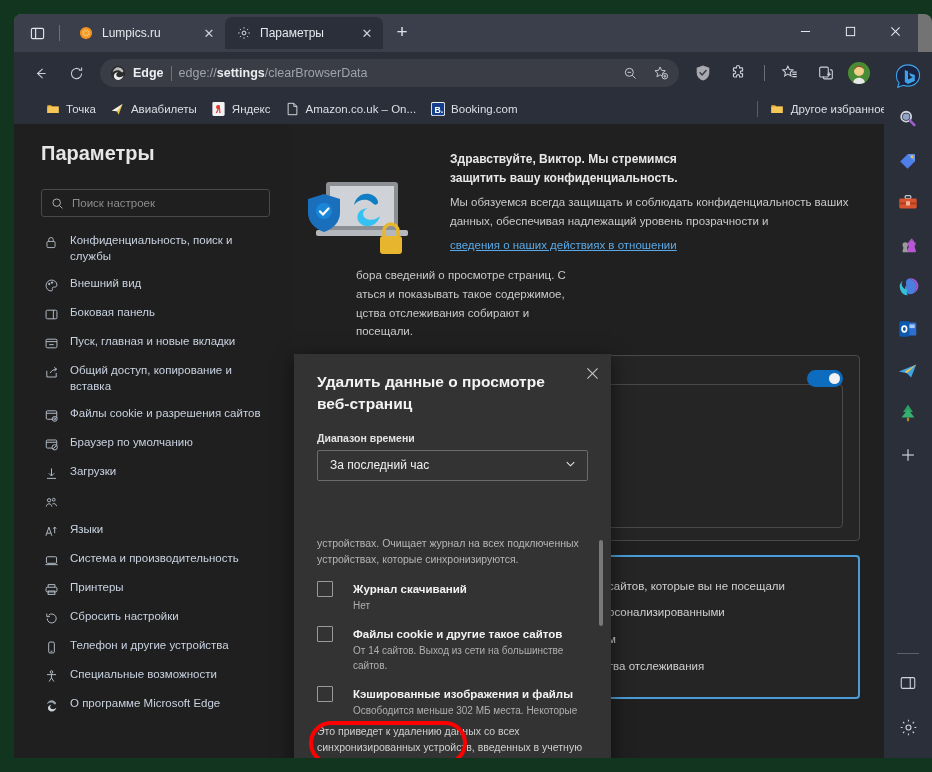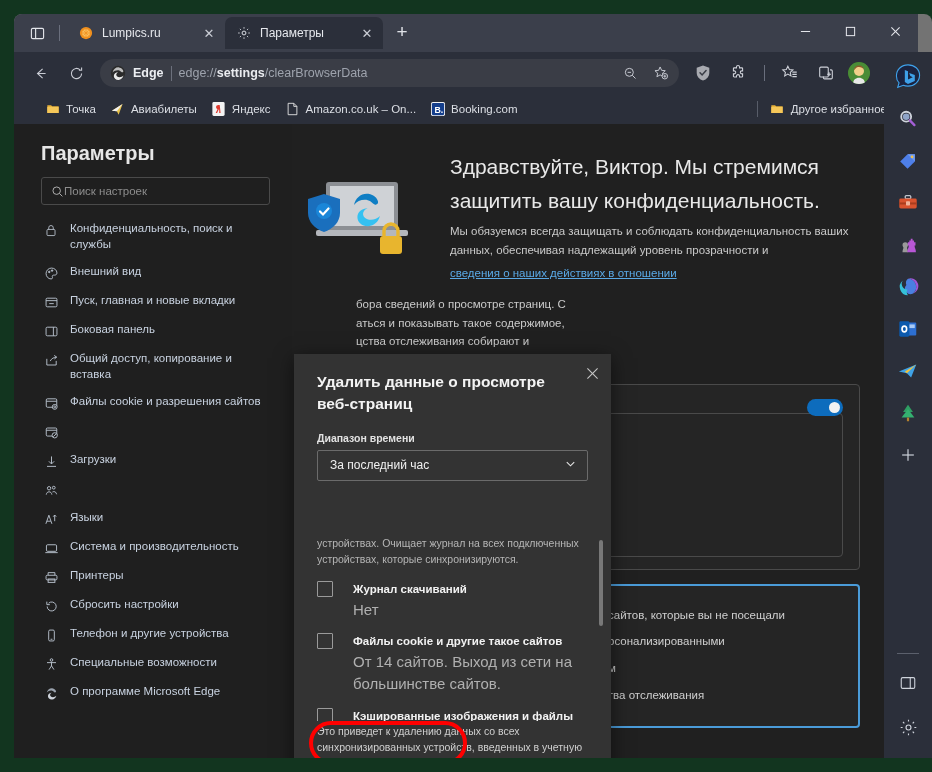--- a/index.html
+++ b/index.html
@@ -117,24 +117,24 @@
   #settings-nav {
     position: absolute; left: 0; top: 0; width: 278px; height: 634px;
     background: #1f1f1f;
     padding: 18px 0 0 0;
   }
   #settings-title {
     color: #e6e6e6; font-size: 20px; font-weight: 600;
     padding: 0 0 12px 27px;
   }
   #search-box {
-    margin: 0 22px 10px 27px; height: 28px;
+    margin: 12px 22px 10px 27px; height: 28px;
     border: 1px solid #4a4a4a; border-radius: 3px;
     background: #1f1f1f;
-    display: flex; align-items: center; padding: 0 9px;
+    display: flex; align-items: center; gap: 8px; padding: 0 9px;
   }
   #search-box .sico { color: #b0b0b0; display: flex; }
   #search-input-text { color: #8d8d8d; font-size: 11.5px; }
   .nav-item {
     display: flex; align-items: flex-start; gap: 11px;
     padding: 6px 22px 6px 29px;
     color: #c8d2e0; font-size: 11.5px; line-height: 1.35;
     min-height: 28px;
   }
   .nav-ico { width: 16px; height: 16px; flex: none; margin-top: 1px; color: #b9c2ce; display: flex; align-items: center; justify-content: center; }
@@ -143,21 +143,21 @@
   
   #page {
     position: absolute; left: 278px; top: 0; width: 626px; height: 634px;
     background: #202020; overflow: hidden;
   }
   #hero { position: relative; padding: 26px 60px 0 70px; }
   #hero-img {
     position: absolute; left: 10px; top: 50px; width: 120px; height: 86px;
   }
   .hero-h1 {
-    color: #e8e8e8; font-size: 21px; font-weight: 400; line-height: 1.6;
+    color: #e8e8e8; font-size: 12px; font-weight: 700; line-height: 1.6;
     margin-left: 88px;
   }
   .hero-p {
     color: #c9c9c9; font-size: 11.5px; line-height: 1.62;
     margin-left: 88px; margin-top: 5px;
   }
   .hero-link { color: #5aa9e6; text-decoration: underline; }
   #sect-text {
     color: #cacaca; font-size: 11.5px; line-height: 1.62;
     padding: 12px 58px 0 64px;
@@ -233,21 +233,21 @@
     overflow: hidden; padding: 0 17px 0 23px;
   }
   .faded-top { color: #b6b6b6; font-size: 10.5px; line-height: 1.5; }
   .ck-row { display: flex; gap: 20px; margin-top: 11px; }
   .ck {
     width: 16px; height: 16px; flex: none; margin-top: 2px;
     border: 1px solid #9a9a9a; background: transparent; border-radius: 1px;
   }
   .ck-body { flex: 1; }
   .ck-title { color: #f2f2f2; font-size: 11.5px; font-weight: 700; }
-  .ck-sub { color: #b0b0b0; font-size: 15px; line-height: 1.45; margin-top: 2px; }
+  .ck-sub { color: #b0b0b0; font-size: 10px; line-height: 1.45; margin-top: 2px; }
   #dlg-scroll {
     position: absolute; right: 8px; top: 186px; width: 4px; height: 140px;
     background: transparent;
   }
   #dlg-scroll .thumb { position: absolute; left: 0; top: 0; width: 4px; height: 86px; background: #787878; border-radius: 2px; }
   #dlg-note {
     position: absolute; left: 23px; top: 370px; width: 275px;
     color: #cfcfcf; font-size: 10.5px; line-height: 1.52;
   }
   
@@ -513,34 +513,34 @@
                 <circle cx="5.6" cy="6.3" r=".8" fill="#b9c2ce"></circle>
                 <circle cx="8.6" cy="4.9" r=".8" fill="#b9c2ce"></circle>
               </svg>
             </span>
           <span class="nav-label">Внешний вид</span>
         </div>
         <div class="nav-item">
           <span class="nav-ico">
               <svg width="15" height="15" viewBox="0 0 16 16" fill="none" stroke="#b9c2ce" stroke-width="1">
                 <rect x="2.2" y="3.4" width="11.6" height="9.2" rx="1.3"></rect>
+                <line x1="10" y1="3.4" x2="10" y2="12.6"></line>
+              </svg>
+            </span>
+          <span class="nav-label">Боковая панель</span>
+        </div>
+        <div class="nav-item">
+          <span class="nav-ico">
+              <svg width="15" height="15" viewBox="0 0 16 16" fill="none" stroke="#b9c2ce" stroke-width="1">
+                <rect x="2.2" y="3.4" width="11.6" height="9.2" rx="1.3"></rect>
                 <line x1="2.2" y1="6" x2="13.8" y2="6"></line>
                 <line x1="5.6" y1="9.2" x2="10.4" y2="9.2"></line>
               </svg>
             </span>
           <span class="nav-label">Пуск, главная и новые вкладки</span>
-        </div>
-        <div class="nav-item">
-          <span class="nav-ico">
-              <svg width="15" height="15" viewBox="0 0 16 16" fill="none" stroke="#b9c2ce" stroke-width="1">
-                <rect x="2.2" y="3.4" width="11.6" height="9.2" rx="1.3"></rect>
-                <line x1="10" y1="3.4" x2="10" y2="12.6"></line>
-              </svg>
-            </span>
-          <span class="nav-label">Боковая панель</span>
         </div>
         <div class="nav-item">
           <span class="nav-ico">
               <svg width="15" height="15" viewBox="0 0 16 16" fill="none" stroke="#b9c2ce" stroke-width="1">
                 <path d="M3 6.2v6.6h10V8.4"></path>
                 <path d="M6.6 8.6c1.6-3 4-3.9 6.4-4.1"></path>
                 <path d="M10.8 2.6 13.6 4.4 11 6.4"></path>
               </svg>
             </span>
           <span class="nav-label">Общий доступ, копирование и вставка</span>
@@ -558,20 +558,21 @@
         </div>
         <div class="nav-item">
           <span class="nav-ico">
               <svg width="15" height="15" viewBox="0 0 16 16" fill="none" stroke="#b9c2ce" stroke-width="1">
                 <rect x="2.4" y="3.2" width="11.2" height="8.6" rx="1.3"></rect>
                 <line x1="2.4" y1="5.6" x2="13.6" y2="5.6"></line>
                 <circle cx="11.4" cy="11" r="2.8" fill="#1f1f1f"></circle>
                 <line x1="9.8" y1="12.5" x2="13" y2="9.5"></line>
               </svg>
             </span>
+          <span class="nav-label">Браузер по умолчанию</span>
         </div>
         <div class="nav-item">
           <span class="nav-ico">
               <svg width="15" height="15" viewBox="0 0 16 16" fill="none" stroke="#b9c2ce" stroke-width="1">
                 <line x1="8" y1="2.6" x2="8" y2="10.4"></line>
                 <path d="M5.2 7.8 8 10.6 10.8 7.8"></path>
                 <line x1="3.2" y1="13.2" x2="12.8" y2="13.2"></line>
               </svg>
             </span>
           <span class="nav-label">Загрузки</span>

